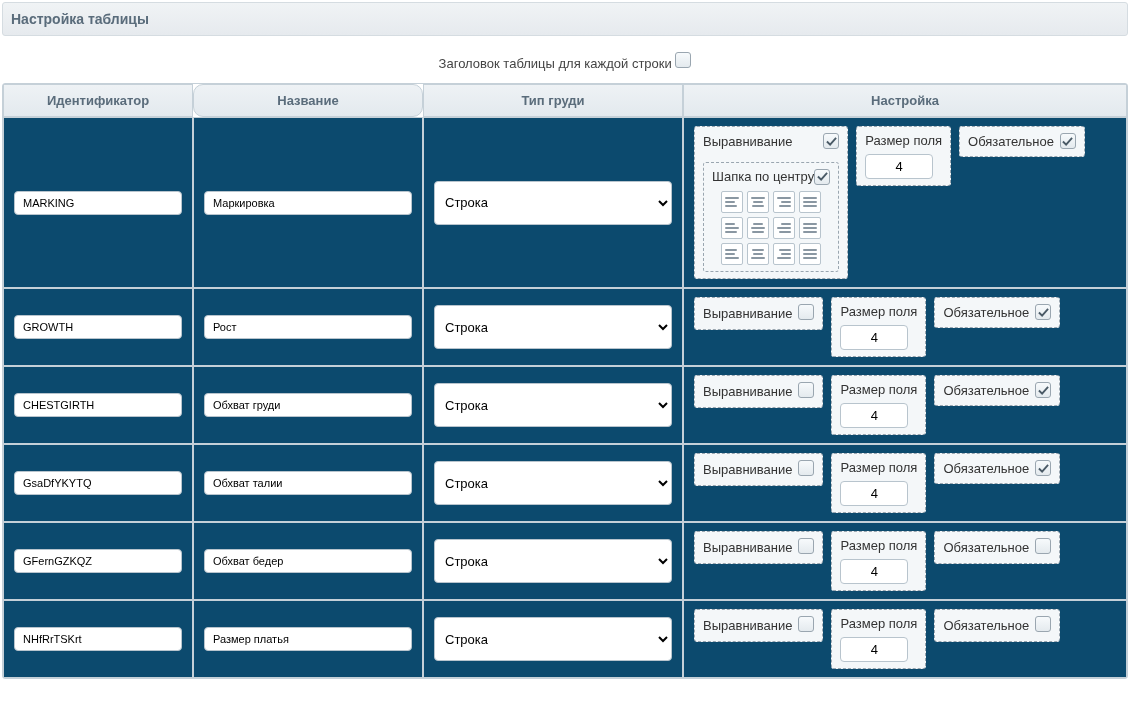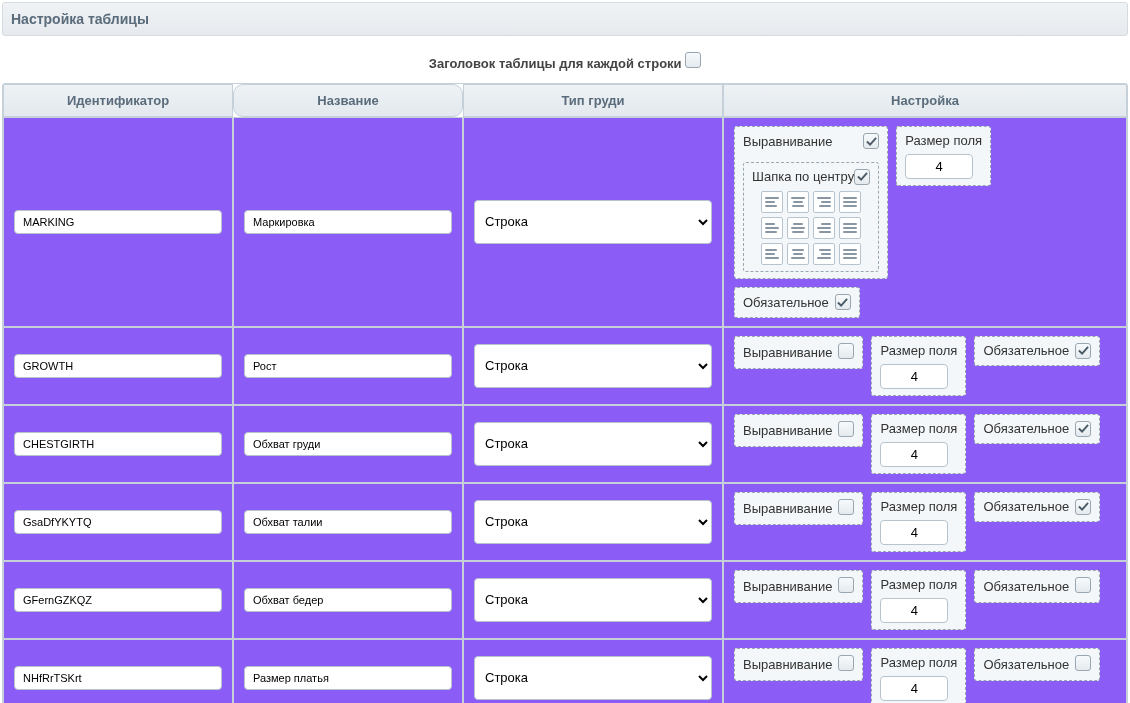--- a/index.html
+++ b/index.html
@@ -1,40 +1,40 @@
 <!DOCTYPE html>
 <html><head>
 <meta charset="utf-8">
 <style>
 * { box-sizing: border-box; margin: 0; padding: 0; }
 body { font-family: Arial, sans-serif; font-size: 13px; color: #333; background: #fff; padding: 2px; }
 .container { width: 1126px; }
 .page-title-bar { background: linear-gradient(#f0f3f5, #e6eaee); border: 1px solid #d5dce1; border-radius: 3px; padding: 8px; text-align: left; color: #5a6c7b; font-weight: bold; font-size: 14px; margin-bottom: 6px; }
 .subheader-row { text-align: center; padding: 10px 0 12px; color: #333; }
-.subheader-row label { font-weight: bold; font-size: 13px; color: #444; }
+.subheader-row label { font-weight: normal; font-size: 13px; color: #444; }
 .main-table { width: 100%; border-collapse: separate; border-spacing: 0; border: 1px solid #c5d0d8; border-radius: 3px; }
 .main-table th, .main-table td { border: 1px solid #c5d0d8; vertical-align: middle; }
 .main-table th { background: linear-gradient(#eef2f5, #e3e9ee); color: #5a6c7b; font-weight: bold; font-size: 13px; padding: 8px; text-align: center; }
-.main-table td { background: #8b5cf6; padding: 8px 10px; }
+.main-table td { background: #0c4a6e; padding: 8px 10px; }
 .text-input { width: 100%; padding: 5px 8px; border: 1px solid #b8c4cd; border-radius: 4px; font-size: 11px; background: #fff; }
 .select-input { width: 100%; padding: 4px 6px; border: 1px solid #b8c4cd; border-radius: 4px; font-size: 13px; background: #fff; height: 44px; }
 .num-input { width: 68px; padding: 4px; border: 1px solid #b8c4cd; border-radius: 4px; font-size: 13px; background: #fff; text-align: center; }
 .settings-wrap { display: flex; flex-wrap: wrap; gap: 8px; align-items: flex-start; }
 .settings-group { border: 1px dashed #9aa6b0; border-radius: 3px; padding: 6px 8px; display: flex; align-items: center; gap: 6px; background: #f4f7f9; }
 .settings-group.col { flex-direction: column; align-items: stretch; }
 .settings-group .lbl { font-size: 13px; color: #333; }
 .check { width: 16px; height: 16px; border: 1px solid #9aa6b0; border-radius: 3px; background: linear-gradient(#f7fafc,#e4eaee); display: inline-flex; align-items: center; justify-content: center; cursor: pointer; }
 .check svg { width: 11px; height: 11px; display: none; }
 .check.on svg { display: block; }
 .align-sub { border: 1px dashed #9aa6b0; border-radius: 3px; padding: 6px; margin-top: 6px; }
 .align-sub-header { display: flex; justify-content: space-between; align-items: center; padding: 0 2px 6px; }
 .align-grid { display: grid; grid-template-columns: repeat(4, 22px); grid-template-rows: repeat(3, 22px); gap: 4px; justify-content: center; }
 .align-cell { border: 1px solid #b8c4cd; border-radius: 2px; background: #fff; cursor: pointer; display: flex; flex-direction: column; justify-content: center; align-items: center; padding: 3px; gap: 2px; }
 .bar { height: 2px; background: #8a97a2; border-radius: 1px; }
-.col-id { width: 230px; }
+.col-id { width: 190px; }
 .col-name { width: 230px; border-radius: 10px; }
 .col-type { width: 260px; }
 </style>
 </head>
 <body>
 
 <div class="container">
   <div class="page-title-bar">Настройка таблицы</div>
 
   <div class="subheader-row">

